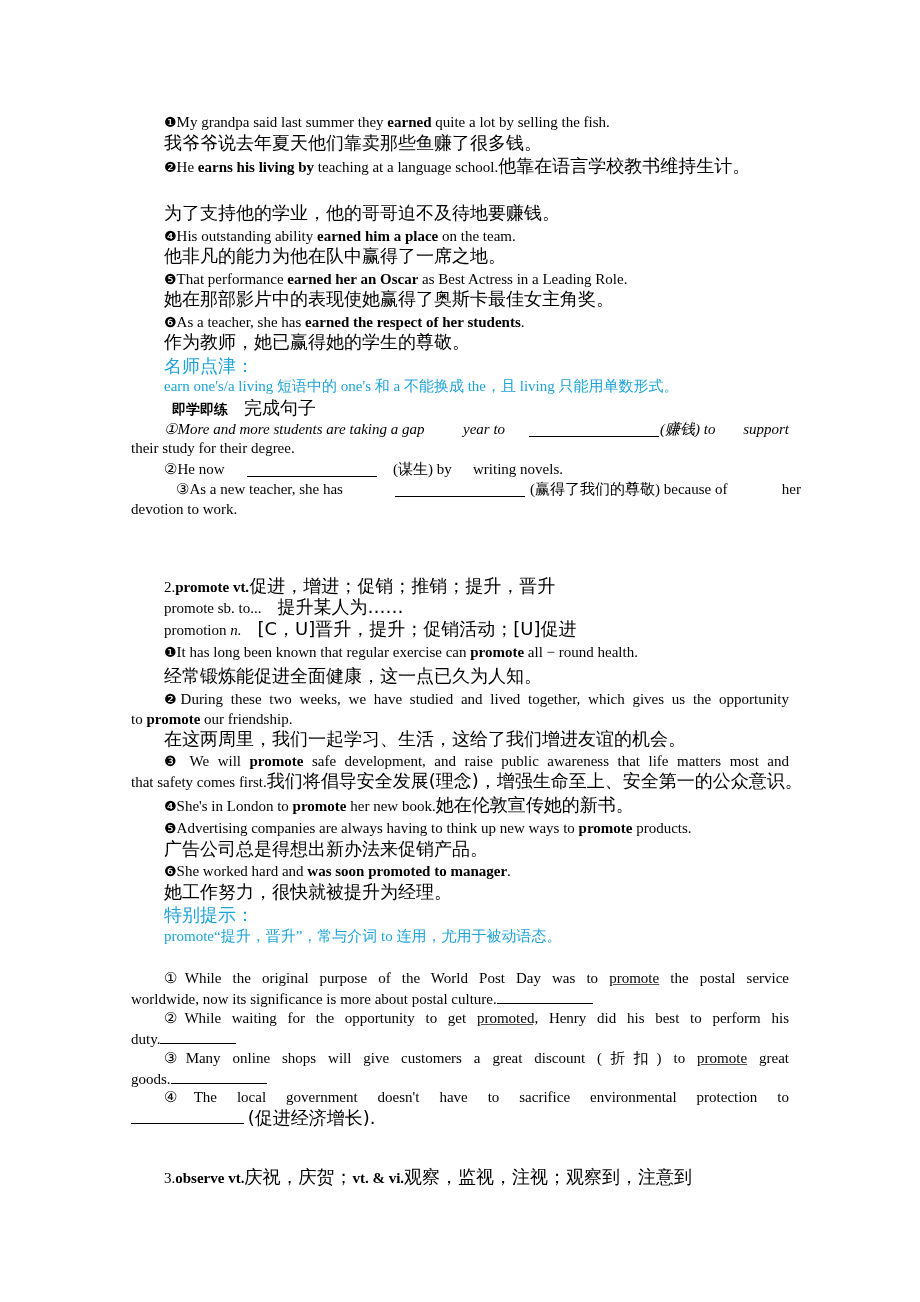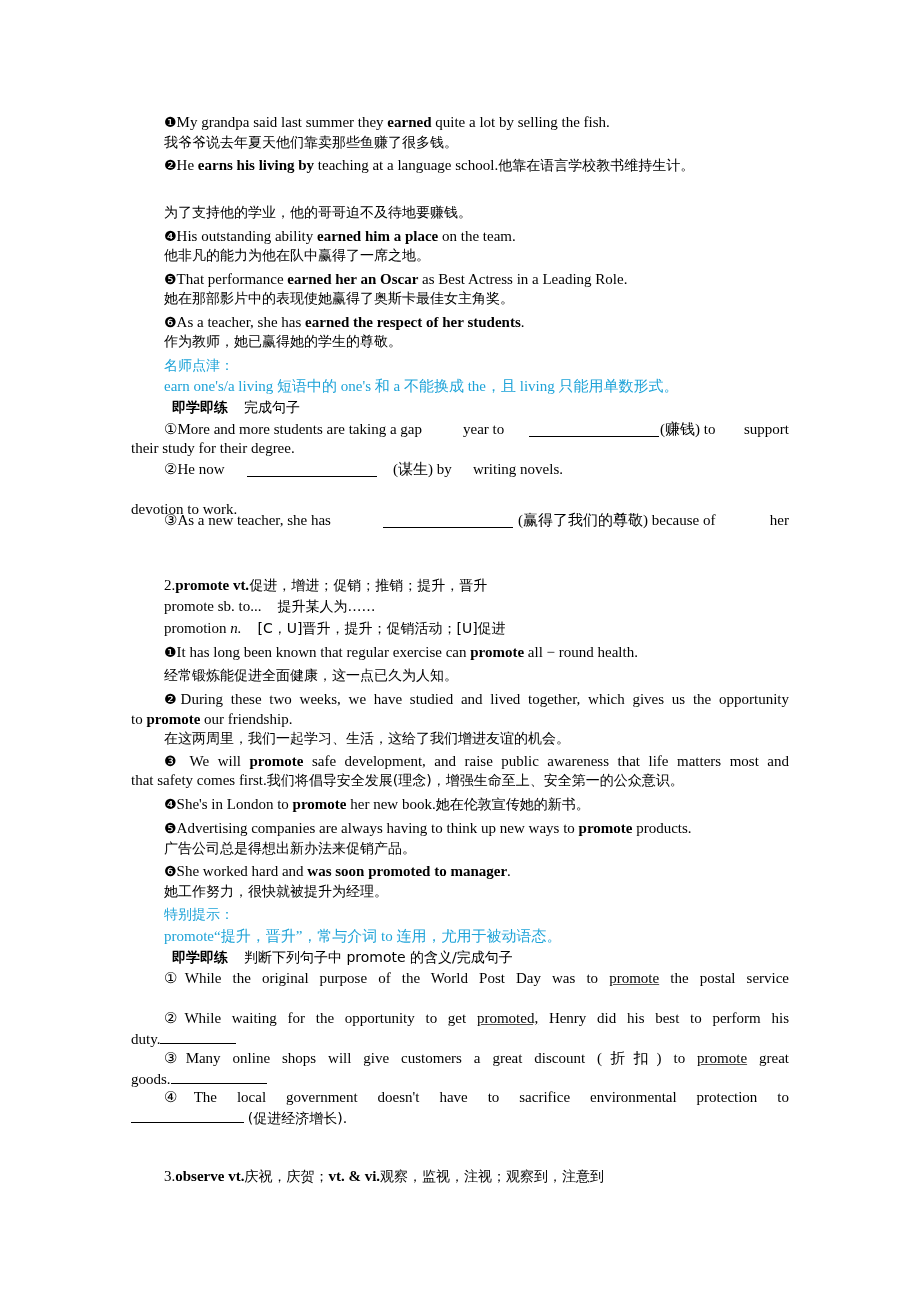--- a/index.html
+++ b/index.html
@@ -6,21 +6,21 @@
   body {
     width: 920px; height: 1302px; position: relative; overflow: hidden;
     font-family: "Liberation Serif", "DejaVu Serif", serif;
     color: #000; font-size: 15px;
   }
   .page { position: absolute; left: 0; top: 0; width: 920px; height: 1302px; }
   .ln { position: absolute; white-space: nowrap; line-height: 19px; font-size: 15px; }
   .l1 { left: 164px; }
   .l0 { left: 131px; }
   .justi { left: 164px; width: 625px; text-align: justify; text-align-last: justify; white-space: normal; }
-  .zh { font-family: "DejaVu Sans", sans-serif; font-size: 14px; }
+  .zh { font-family: "DejaVu Sans", sans-serif; font-size: 18px; }
   .teal { color: #1ea3d8; }
   b { font-weight: bold; }
   .circ { font-family: "DejaVu Sans", sans-serif; font-size: 14px; }
   .blank { display: inline-block; border-bottom: 1px solid #000; height: 14px; vertical-align: baseline; }
   .wavy { text-decoration: underline; text-decoration-style: solid; text-decoration-color: #555; }
   .bold-label { font-family: "DejaVu Sans", sans-serif; font-weight: bold; font-size: 14px; }
 </style>
 </head>
 <body>
 
@@ -52,37 +52,37 @@
   </div>
   <div class="ln l1 zh" style="top:332px">作为教师，她已赢得她的学生的尊敬。</div>
 
   <div class="ln l1 zh teal" style="top:356px">名师点津：</div>
   <div class="ln l1 teal" style="top:377px">earn one's/a living 短语中的 one's 和 a 不能换成 the，且 living 只能用单数形式。</div>
 
   <div class="ln" style="left:172px; top:398px">
     <span class="bold-label">即学即练</span><span style="display:inline-block;width:16px"></span><span class="zh">完成句子</span>
   </div>
 
-  <div class="ln" style="left:164px; top:420px; width:625px;">
+  <div class="ln" style="left:164px; top:420px; width:625px;font-style:italic;">
     <span>①</span><span>More and more students are taking a gap</span>
     <span style="position:absolute; left:299px">year to</span>
     <span class="blank" style="position:absolute; left:365px; top:2px; width:130px"></span>
     <span style="position:absolute; left:496px">(赚钱) to</span>
     <span style="position:absolute; right:0">support</span>
   </div>
   <div class="ln l0" style="top:439px">their study for their degree.</div>
 
   <div class="ln" style="left:164px; top:460px; width:625px;">
     <span>②</span><span>He now</span>
     <span class="blank" style="position:absolute; left:83px; top:2px; width:130px"></span>
     <span style="position:absolute; left:229px">(谋生) by</span>
     <span style="position:absolute; left:309px">writing novels.</span>
   </div>
 
-  <div class="ln" style="left:164px; top:480px; width:625px;margin-top:31px;">
+  <div class="ln" style="left:176px; top:480px; width:625px;">
     <span>③</span><span>As a new teacher, she has</span>
     <span class="blank" style="position:absolute; left:219px; top:2px; width:130px"></span>
     <span style="position:absolute; left:354px">(赢得了我们的尊敬) because of</span>
     <span style="position:absolute; right:0">her</span>
   </div>
   <div class="ln l0" style="top:500px">devotion to work.</div>
 
   <div class="ln l1" style="top:576px">
     <span>2.</span><b>promote vt.</b><span class="zh">促进，增进；促销；推销；提升，晋升</span>
   </div>
@@ -123,26 +123,26 @@
   <div class="ln l1 zh" style="top:839px">广告公司总是得想出新办法来促销产品。</div>
 
   <div class="ln l1" style="top:862px">
     <span class="circ">❻</span><span>She worked hard and </span><b>was soon promoted to manager</b><span>.</span>
   </div>
   <div class="ln l1 zh" style="top:882px">她工作努力，很快就被提升为经理。</div>
 
   <div class="ln l1 zh teal" style="top:905px">特别提示：</div>
   <div class="ln l1 teal" style="top:927px">promote“提升，晋升”，常与介词 to 连用，尤用于被动语态。</div>
 
-  <div class="ln" style="left:172px; top:948px">
-    <span class="bold-label">即学即练</span><span style="display:inline-block;width:16px"></span><span class="zh">判断下列句子中 promote 的含义/完成句子</span>
-  </div>
 
   <div class="ln justi" style="top:969px">
     <span>①</span><span>While the original purpose of the World Post Day was to</span> <span class="wavy">promote</span> <span>the postal service</span>
+  </div>
+  <div class="ln l0" style="top:989px">
+    <span>worldwide, now its significance is more about postal culture.</span><span class="blank" style="width:96px"></span>
   </div>
 
   <div class="ln justi" style="top:1009px">
     <span>②</span><span>While waiting for the opportunity to get</span> <span class="wavy">promoted,</span> <span>Henry did his best to perform his</span>
   </div>
   <div class="ln l0" style="top:1029px">
     <span>duty.</span><span class="blank" style="width:76px"></span>
   </div>
 
   <div class="ln justi" style="top:1049px">

